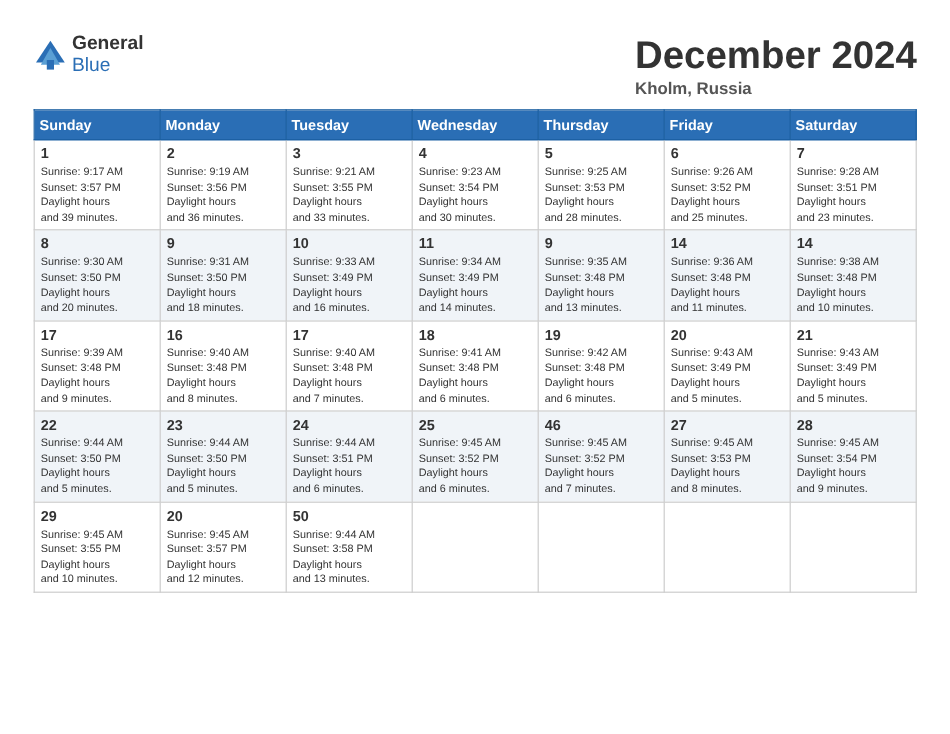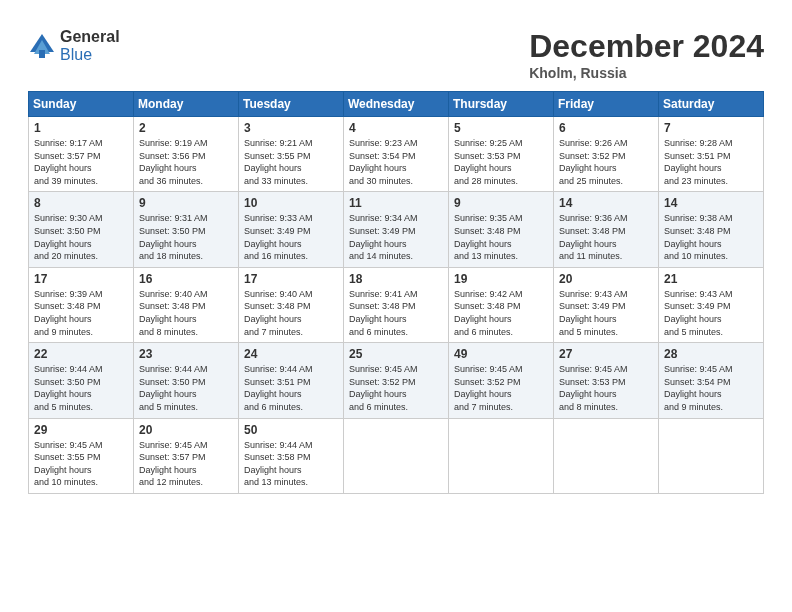--- a/index.html
+++ b/index.html
@@ -245,21 +245,21 @@
       </td>
             <td>
         <span class="day-num">24</span>
         <span class="cell-text">Sunrise: 9:44 AM<br>Sunset: 3:51 PM<br>Daylight hours<br>and 6 minutes.</span>
       </td>
             <td>
         <span class="day-num">25</span>
         <span class="cell-text">Sunrise: 9:45 AM<br>Sunset: 3:52 PM<br>Daylight hours<br>and 6 minutes.</span>
       </td>
             <td>
-        <span class="day-num">49</span>
+        <span class="day-num">46</span>
         <span class="cell-text">Sunrise: 9:45 AM<br>Sunset: 3:52 PM<br>Daylight hours<br>and 7 minutes.</span>
       </td>
             <td>
         <span class="day-num">27</span>
         <span class="cell-text">Sunrise: 9:45 AM<br>Sunset: 3:53 PM<br>Daylight hours<br>and 8 minutes.</span>
       </td>
             <td>
         <span class="day-num">28</span>
         <span class="cell-text">Sunrise: 9:45 AM<br>Sunset: 3:54 PM<br>Daylight hours<br>and 9 minutes.</span>
       </td>

